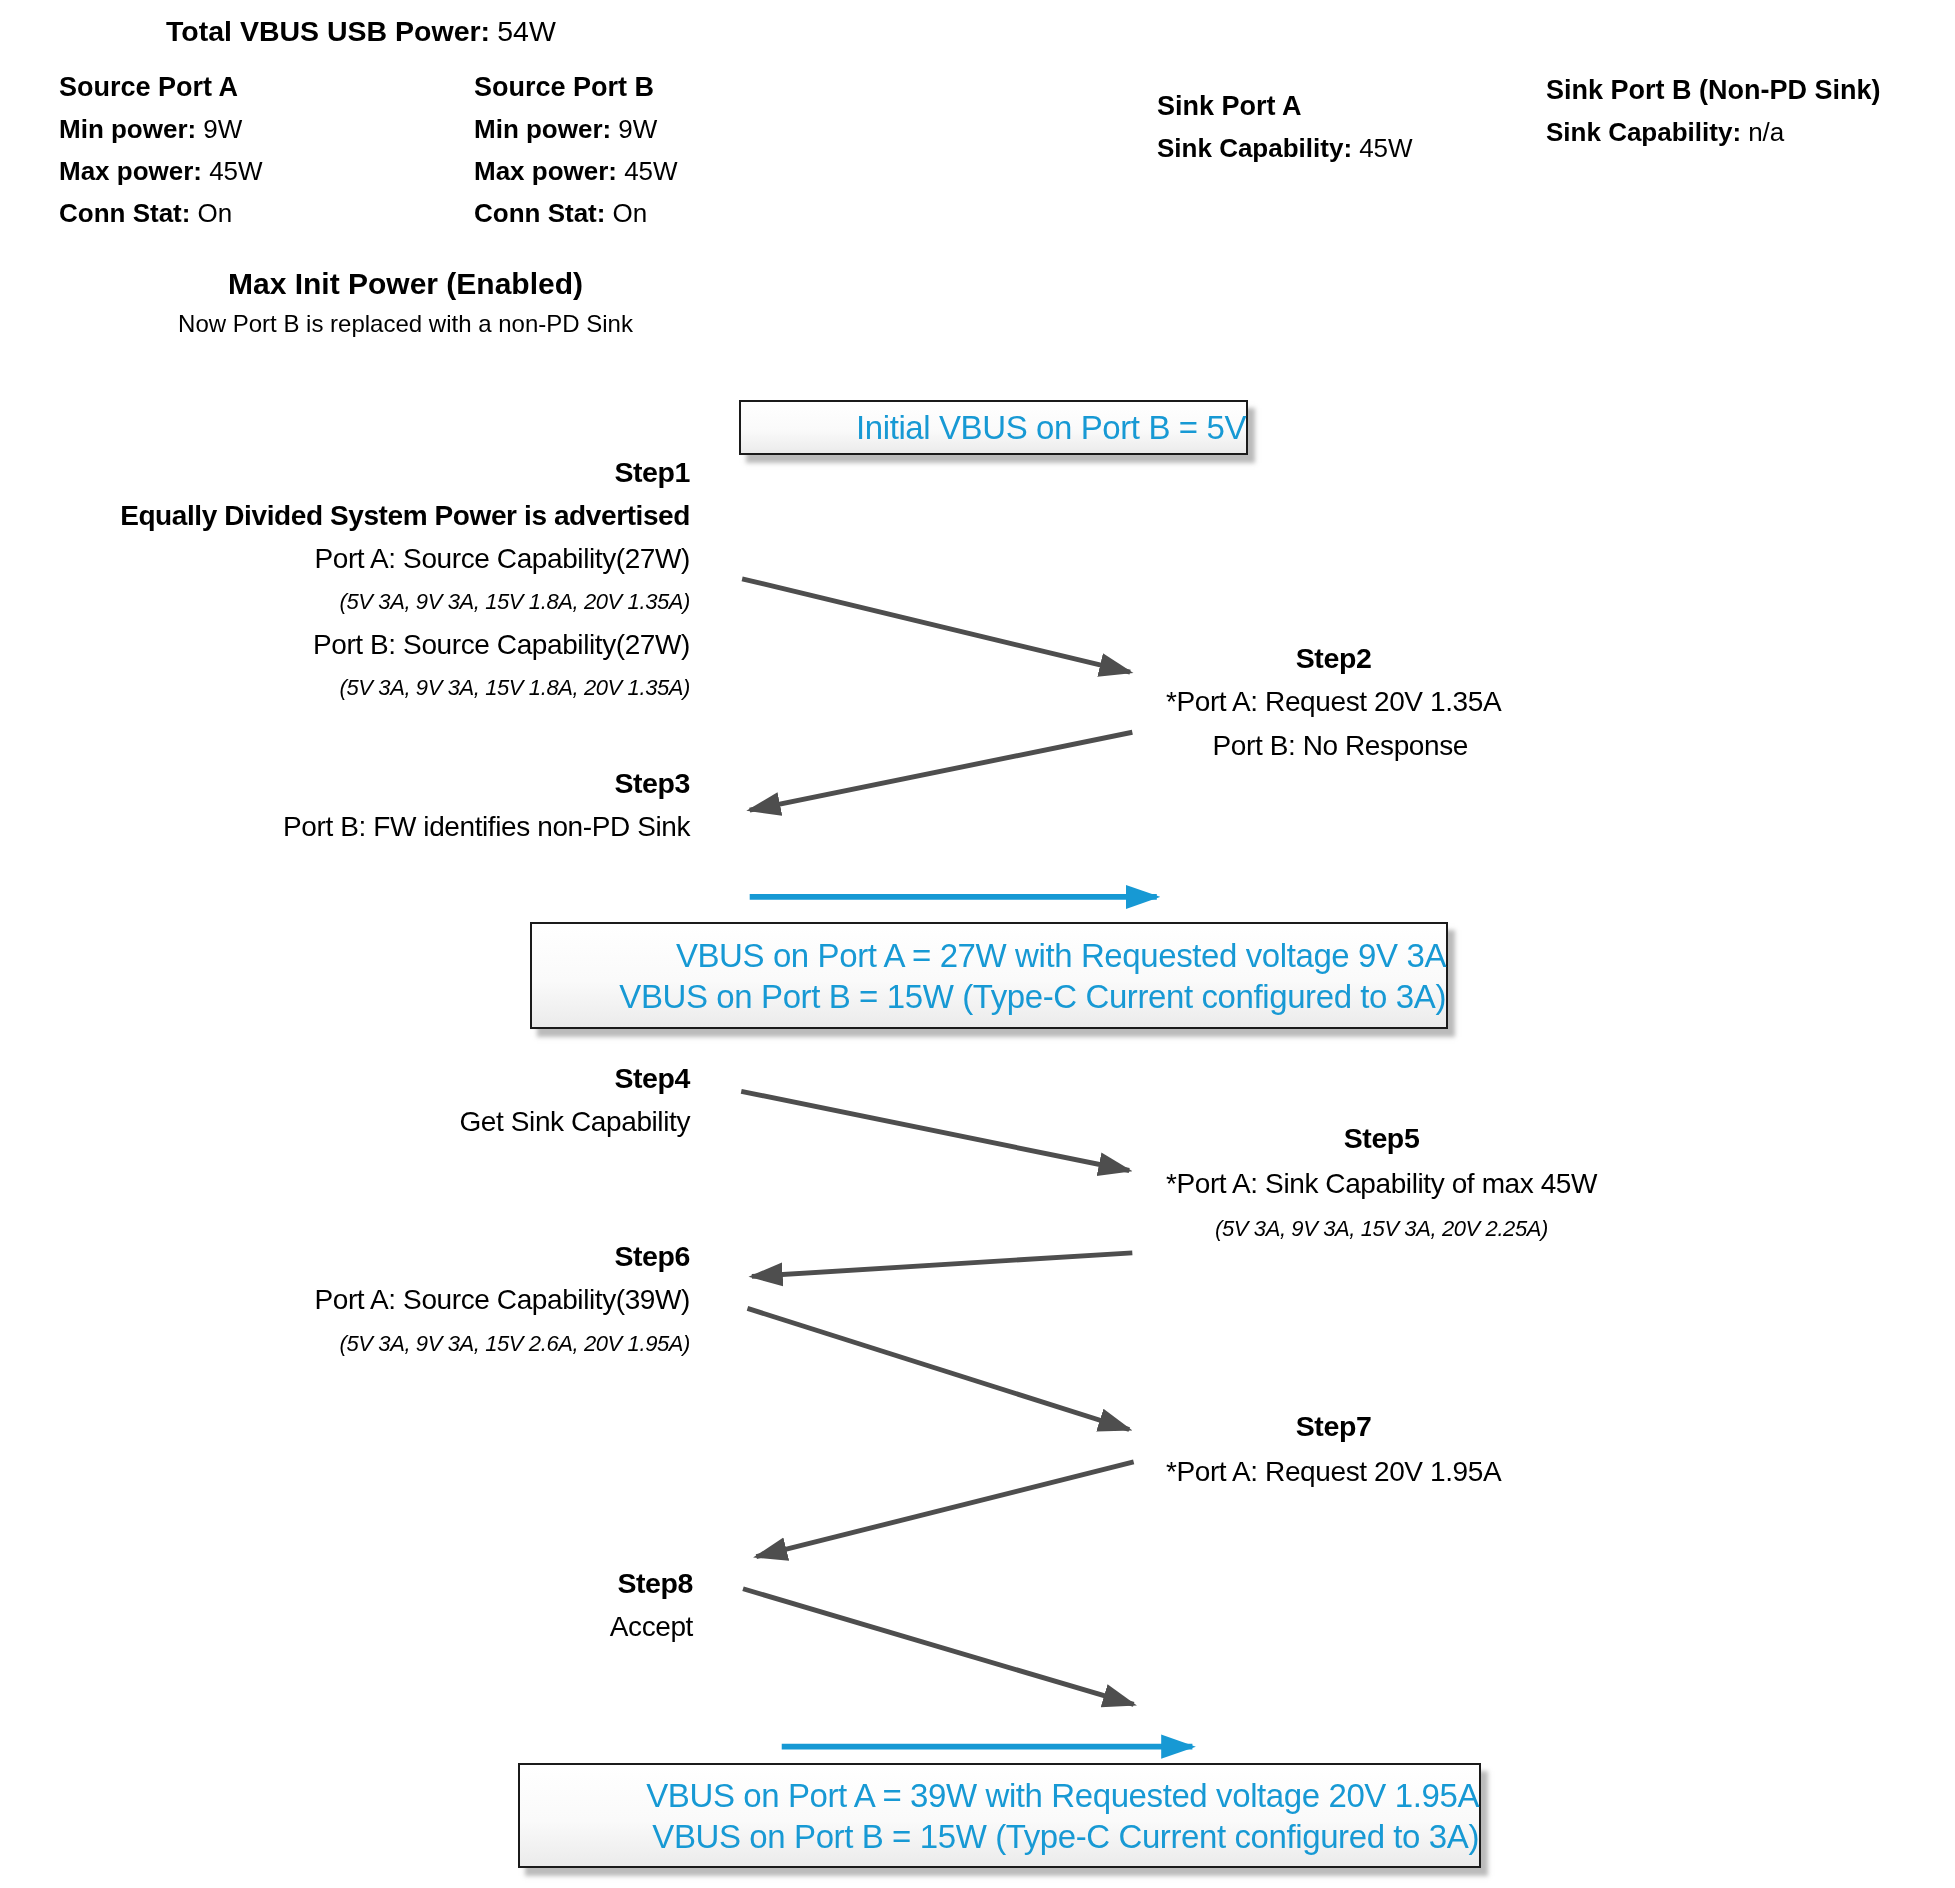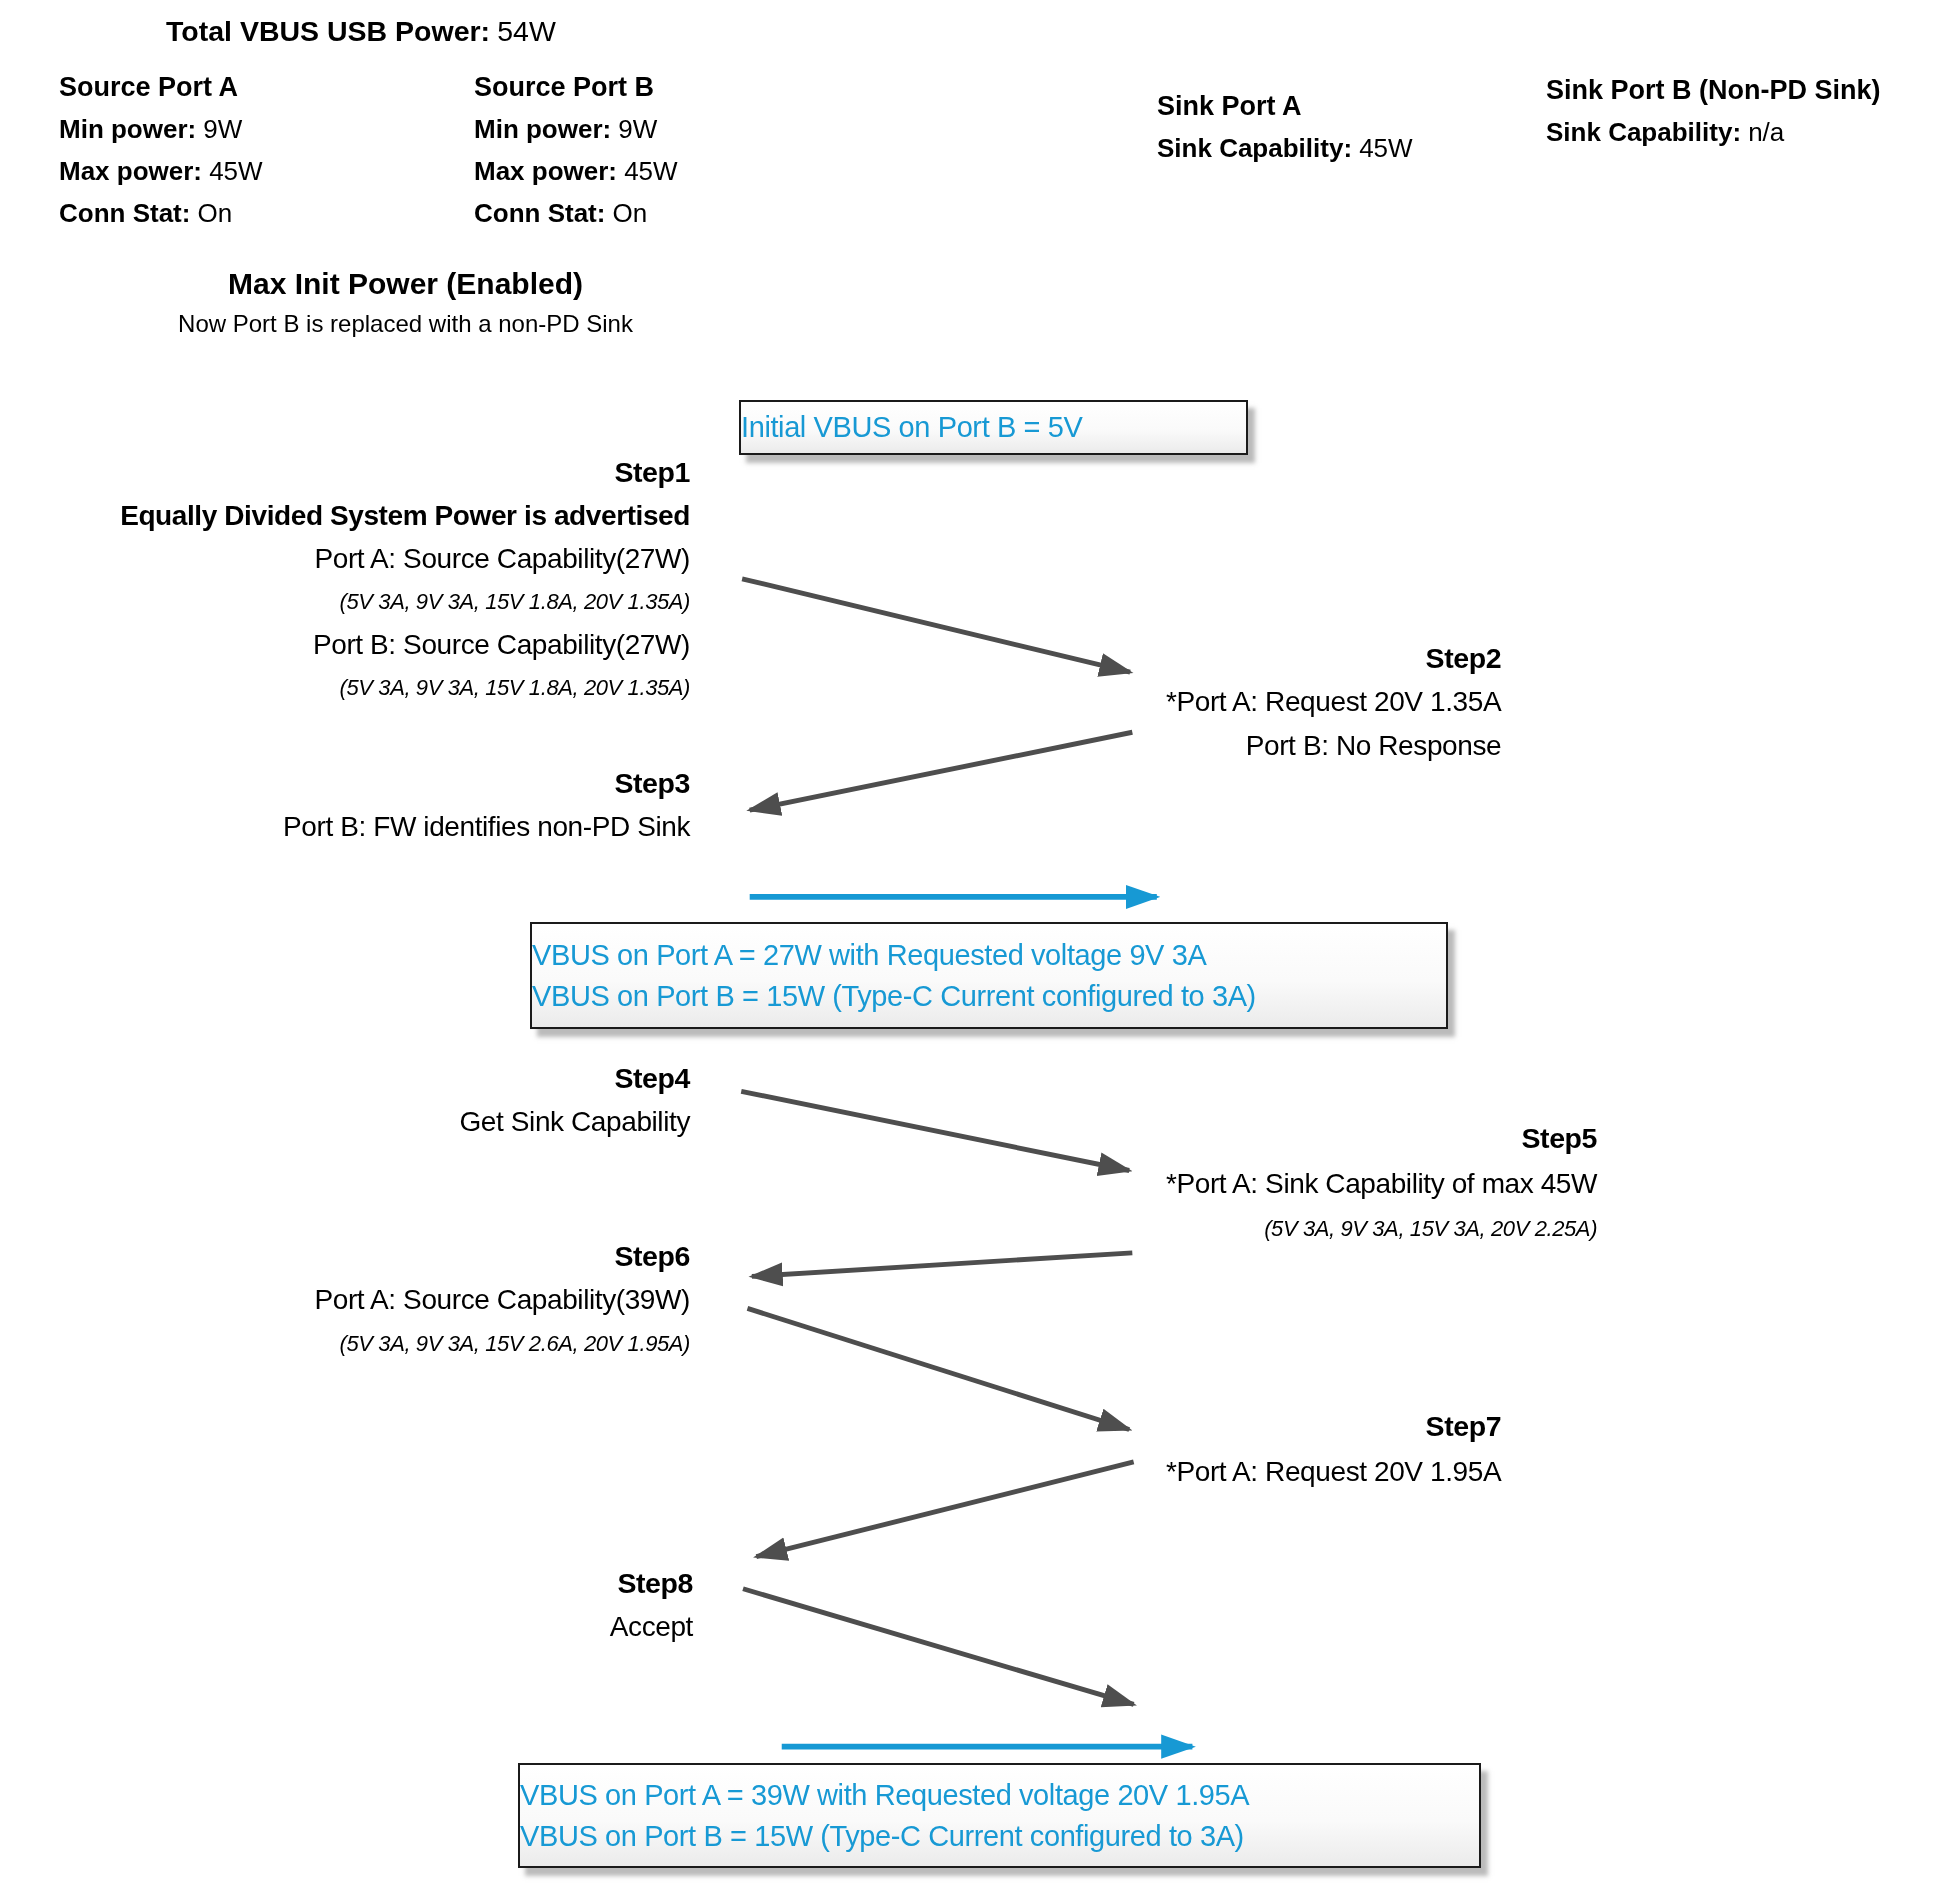--- a/index.html
+++ b/index.html
@@ -21,29 +21,29 @@
   .scenario{left:125px;top:263px;width:561px;text-align:center;}
   .scenario .sc-t{font-size:30px;font-weight:bold;line-height:41px;white-space:nowrap;}
   .scenario .sc-n{font-size:24px;line-height:40px;white-space:nowrap;}
   
   .step{font-size:28px;letter-spacing:-0.4px;white-space:nowrap;}
   .step > div{line-height:43px;}
   .step .h{font-size:28.5px;font-weight:bold;}
   .step .b{font-weight:bold;padding-left:11px;}
   .step .it{font-size:22px;font-style:italic;}
   .right-block{left:0;width:690px;text-align:right;}
-  .left-block{text-align:right;}
+  .left-block{text-align:center;}
   .indent{padding-left:13.3px;}
   
   .callout{
     border:2.2px solid #1b1b1b;
     background:linear-gradient(180deg,#ffffff 0%,#fafafa 55%,#ebebeb 100%);
     box-shadow:7.1px 8px 4.4px rgba(120,120,120,0.5);
-    display:flex;flex-direction:column;align-items:flex-start;justify-content:center;
-    color:#1799D4;font-size:29px;letter-spacing:-0.4px;white-space:nowrap;text-align:center;
+    display:flex;flex-direction:column;align-items:flex-end;justify-content:center;
+    color:#1799D4;font-size:33px;letter-spacing:-0.4px;white-space:nowrap;text-align:center;
   }
   .callout div{line-height:41px;}
   #arrow-layer{left:0;top:0;width:1955px;height:1889px;pointer-events:none;}
 </style>
 </head>
 <body>
 
 <svg id="arrow-layer" class="abs" viewBox="0 0 4394 4244" xmlns="http://www.w3.org/2000/svg">
   <defs>
     <marker id="headGray" viewBox="0 0 10 7" refX="9" refY="3.5" markerWidth="7" markerHeight="5.5" orient="auto" markerUnits="strokeWidth">

